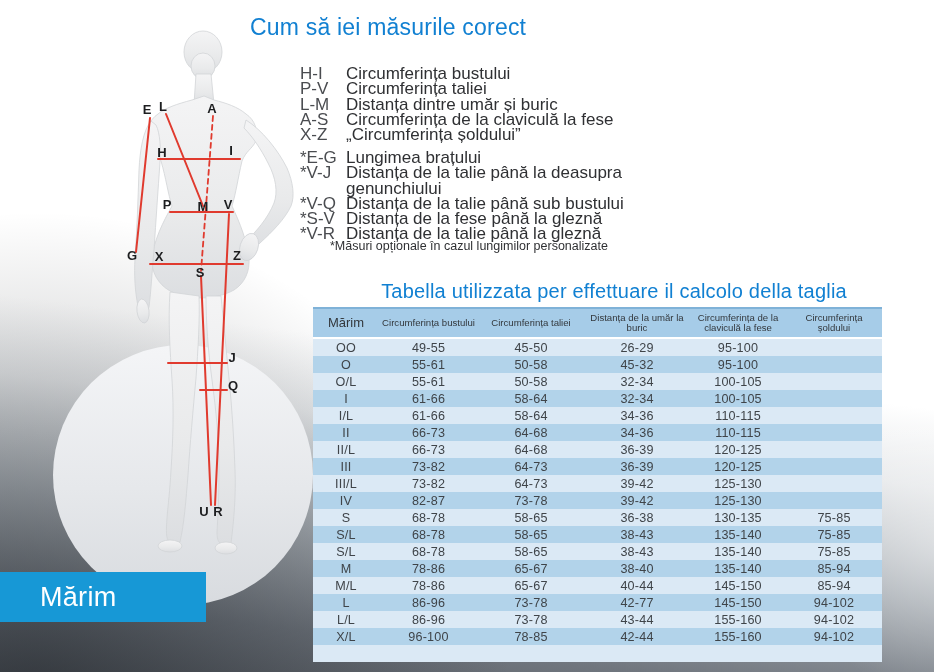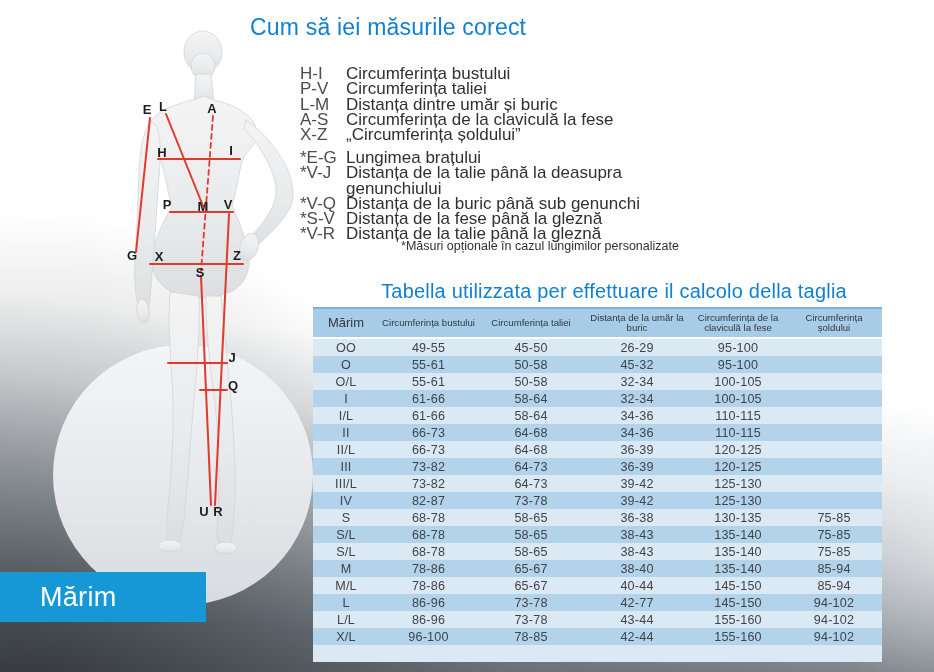--- a/index.html
+++ b/index.html
@@ -30,21 +30,21 @@
     text-align:center;font-size:20px;font-weight:400;color:#1180d2;letter-spacing:.2px;
   }
   .mlist{position:absolute;left:300px;width:420px;color:#2f3033;}
   .mlist .mrow{display:flex;line-height:15.3px;font-size:17px;}
   .mlist .mcode{width:46px;flex:0 0 46px;color:#4a4c50;}
   .mlist .mdesc{flex:1;}
   .list1{top:66px;}
   .list2{top:150px;}
   .note{
     position:absolute;left:330px;top:239px;width:420px;
-    text-align:center;font-size:12.5px;color:#2f3033;
+    text-align:left;font-size:12.5px;color:#2f3033;
   }
 
   
   .size-table{position:absolute;left:313px;top:307px;width:569px;}
   .thead{
     display:grid;grid-template-columns:66px 99px 106px 106px 96px 96px;
     background:#a6cce8;border-top:2px solid #7fb2d8;border-bottom:2px solid #ffffff;
     height:28px;align-items:center;
   }
   .hcell{
@@ -187,21 +187,21 @@
       <div class="mrow">
         <span class="mcode">*E-G</span>
         <span class="mdesc">Lungimea brațului</span>
       </div>
       <div class="mrow">
         <span class="mcode">*V-J</span>
         <span class="mdesc">Distanța de la talie până la deasupra genunchiului</span>
       </div>
       <div class="mrow">
         <span class="mcode">*V-Q</span>
-        <span class="mdesc">Distanța de la buric până sub genunchi</span>
+        <span class="mdesc">Distanța de la talie până sub bustului</span>
       </div>
       <div class="mrow">
         <span class="mcode">*S-V</span>
         <span class="mdesc">Distanța de la fese până la gleznă</span>
       </div>
       <div class="mrow">
         <span class="mcode">*V-R</span>
         <span class="mdesc">Distanța de la talie până la gleznă</span>
       </div>
     </div>

